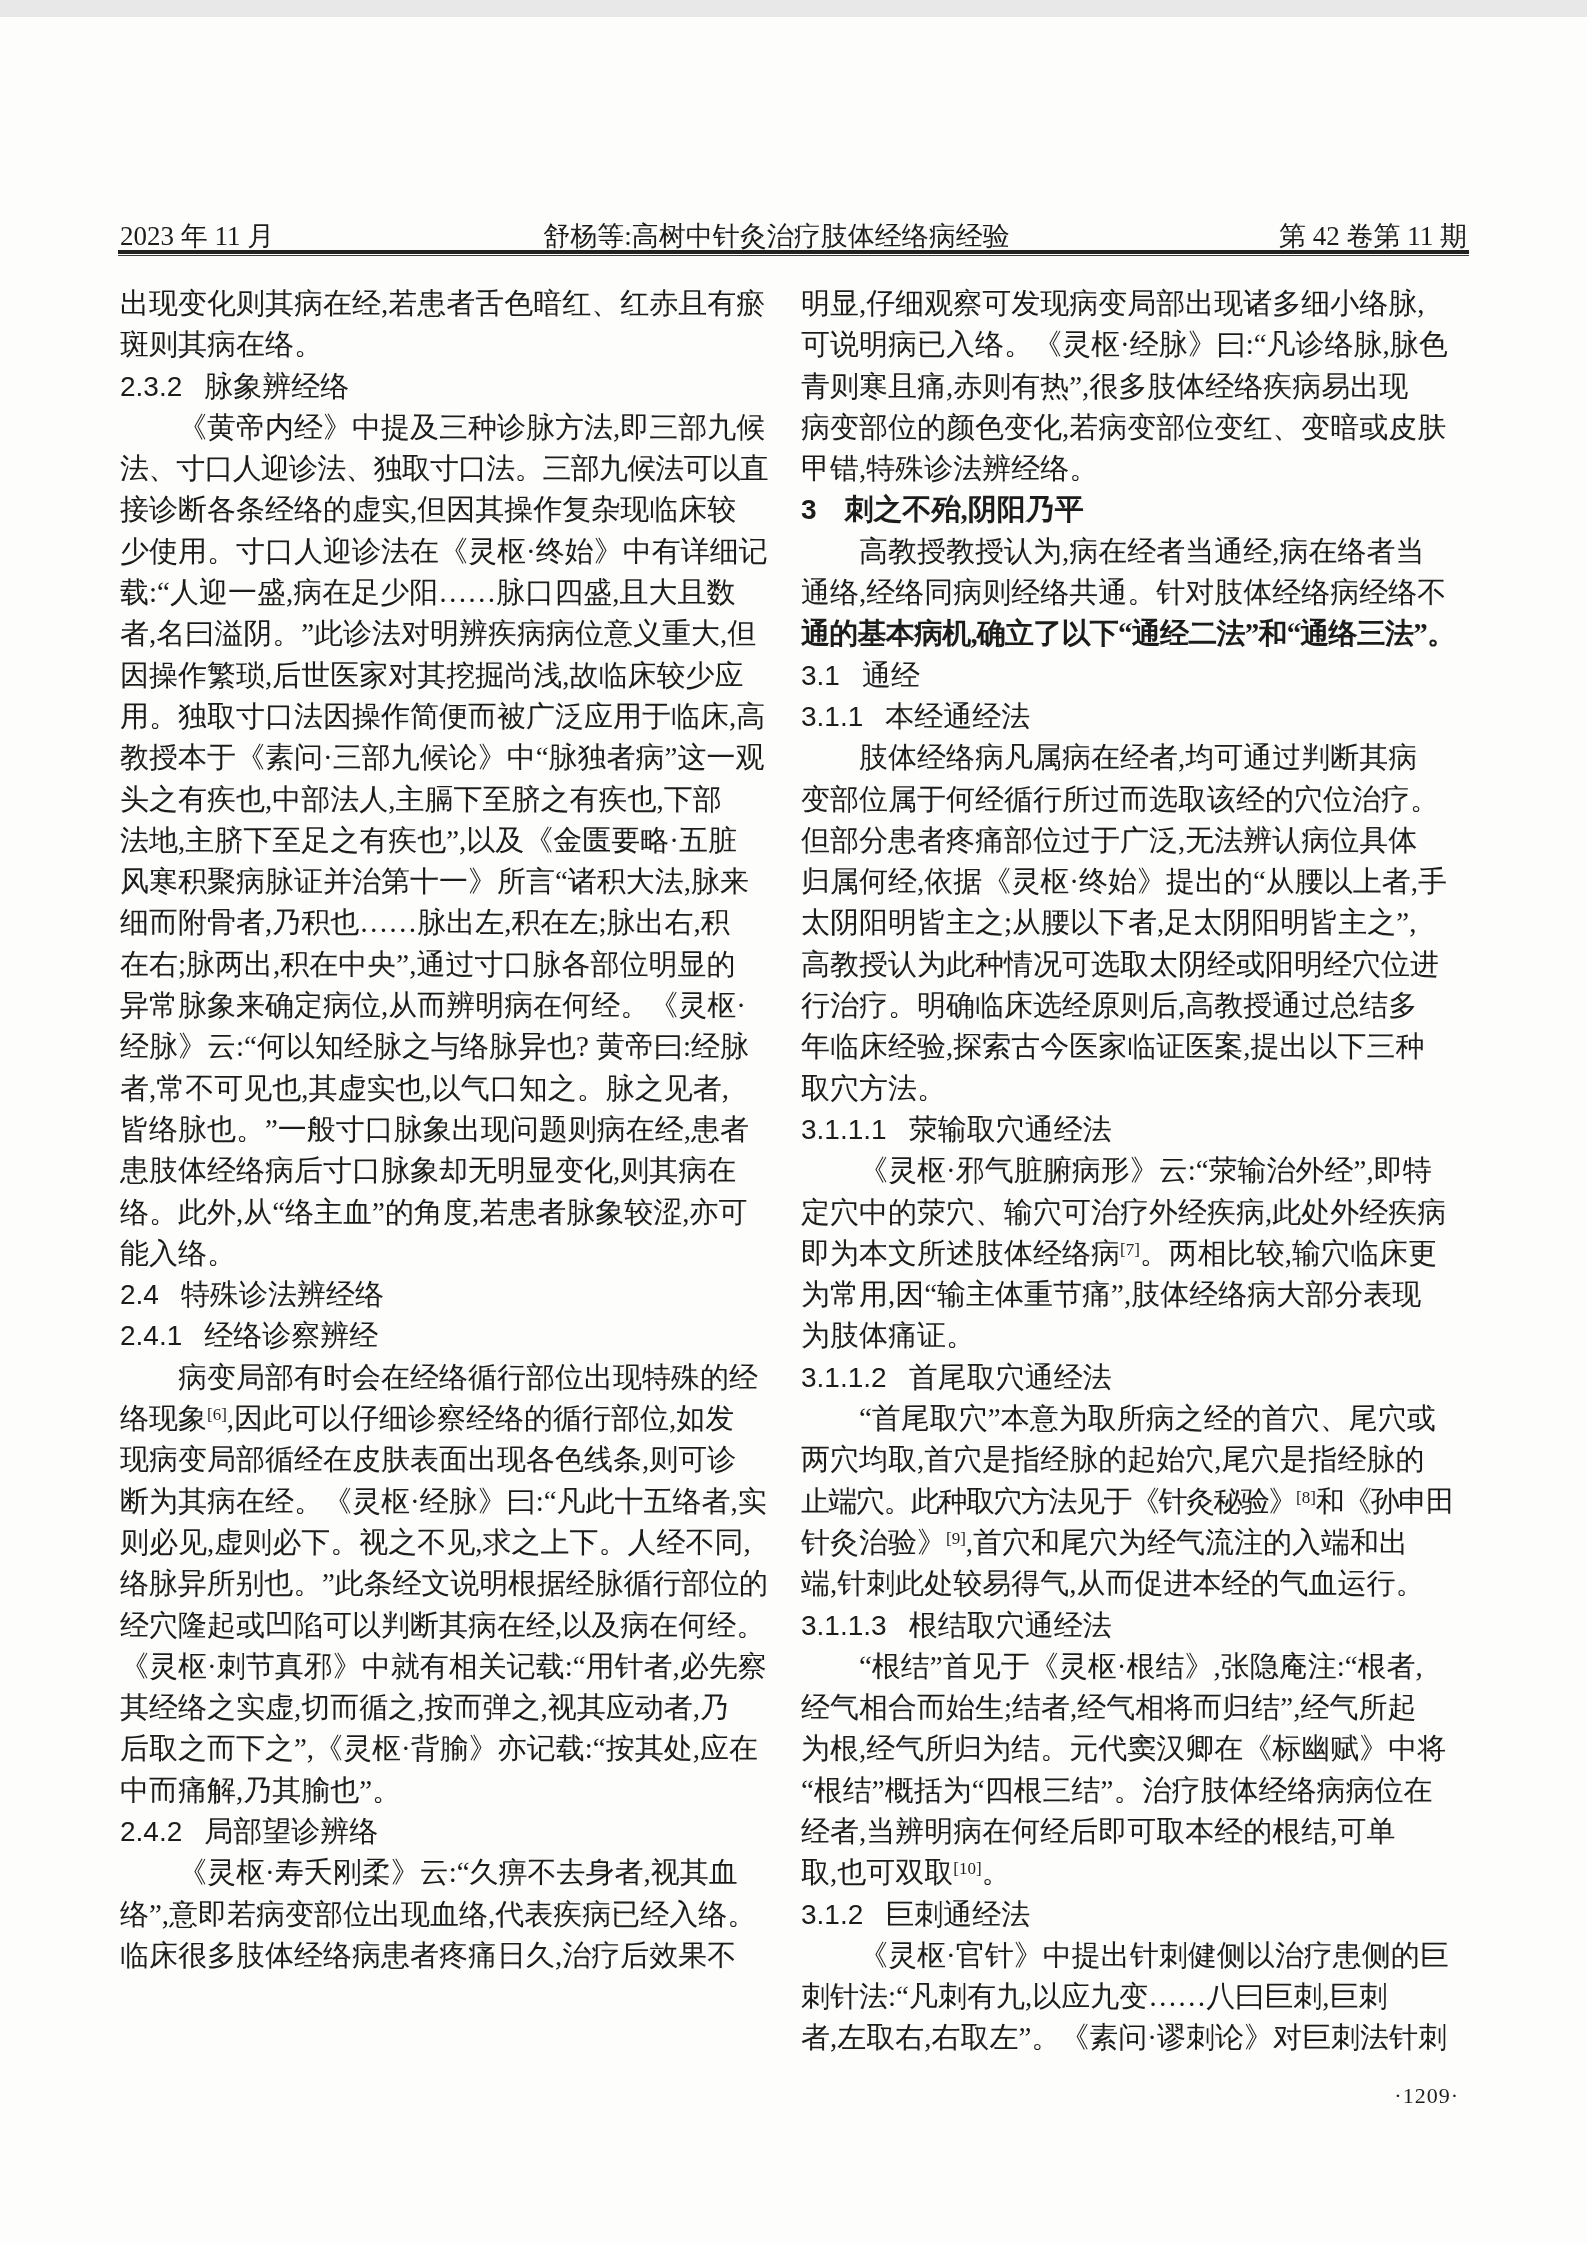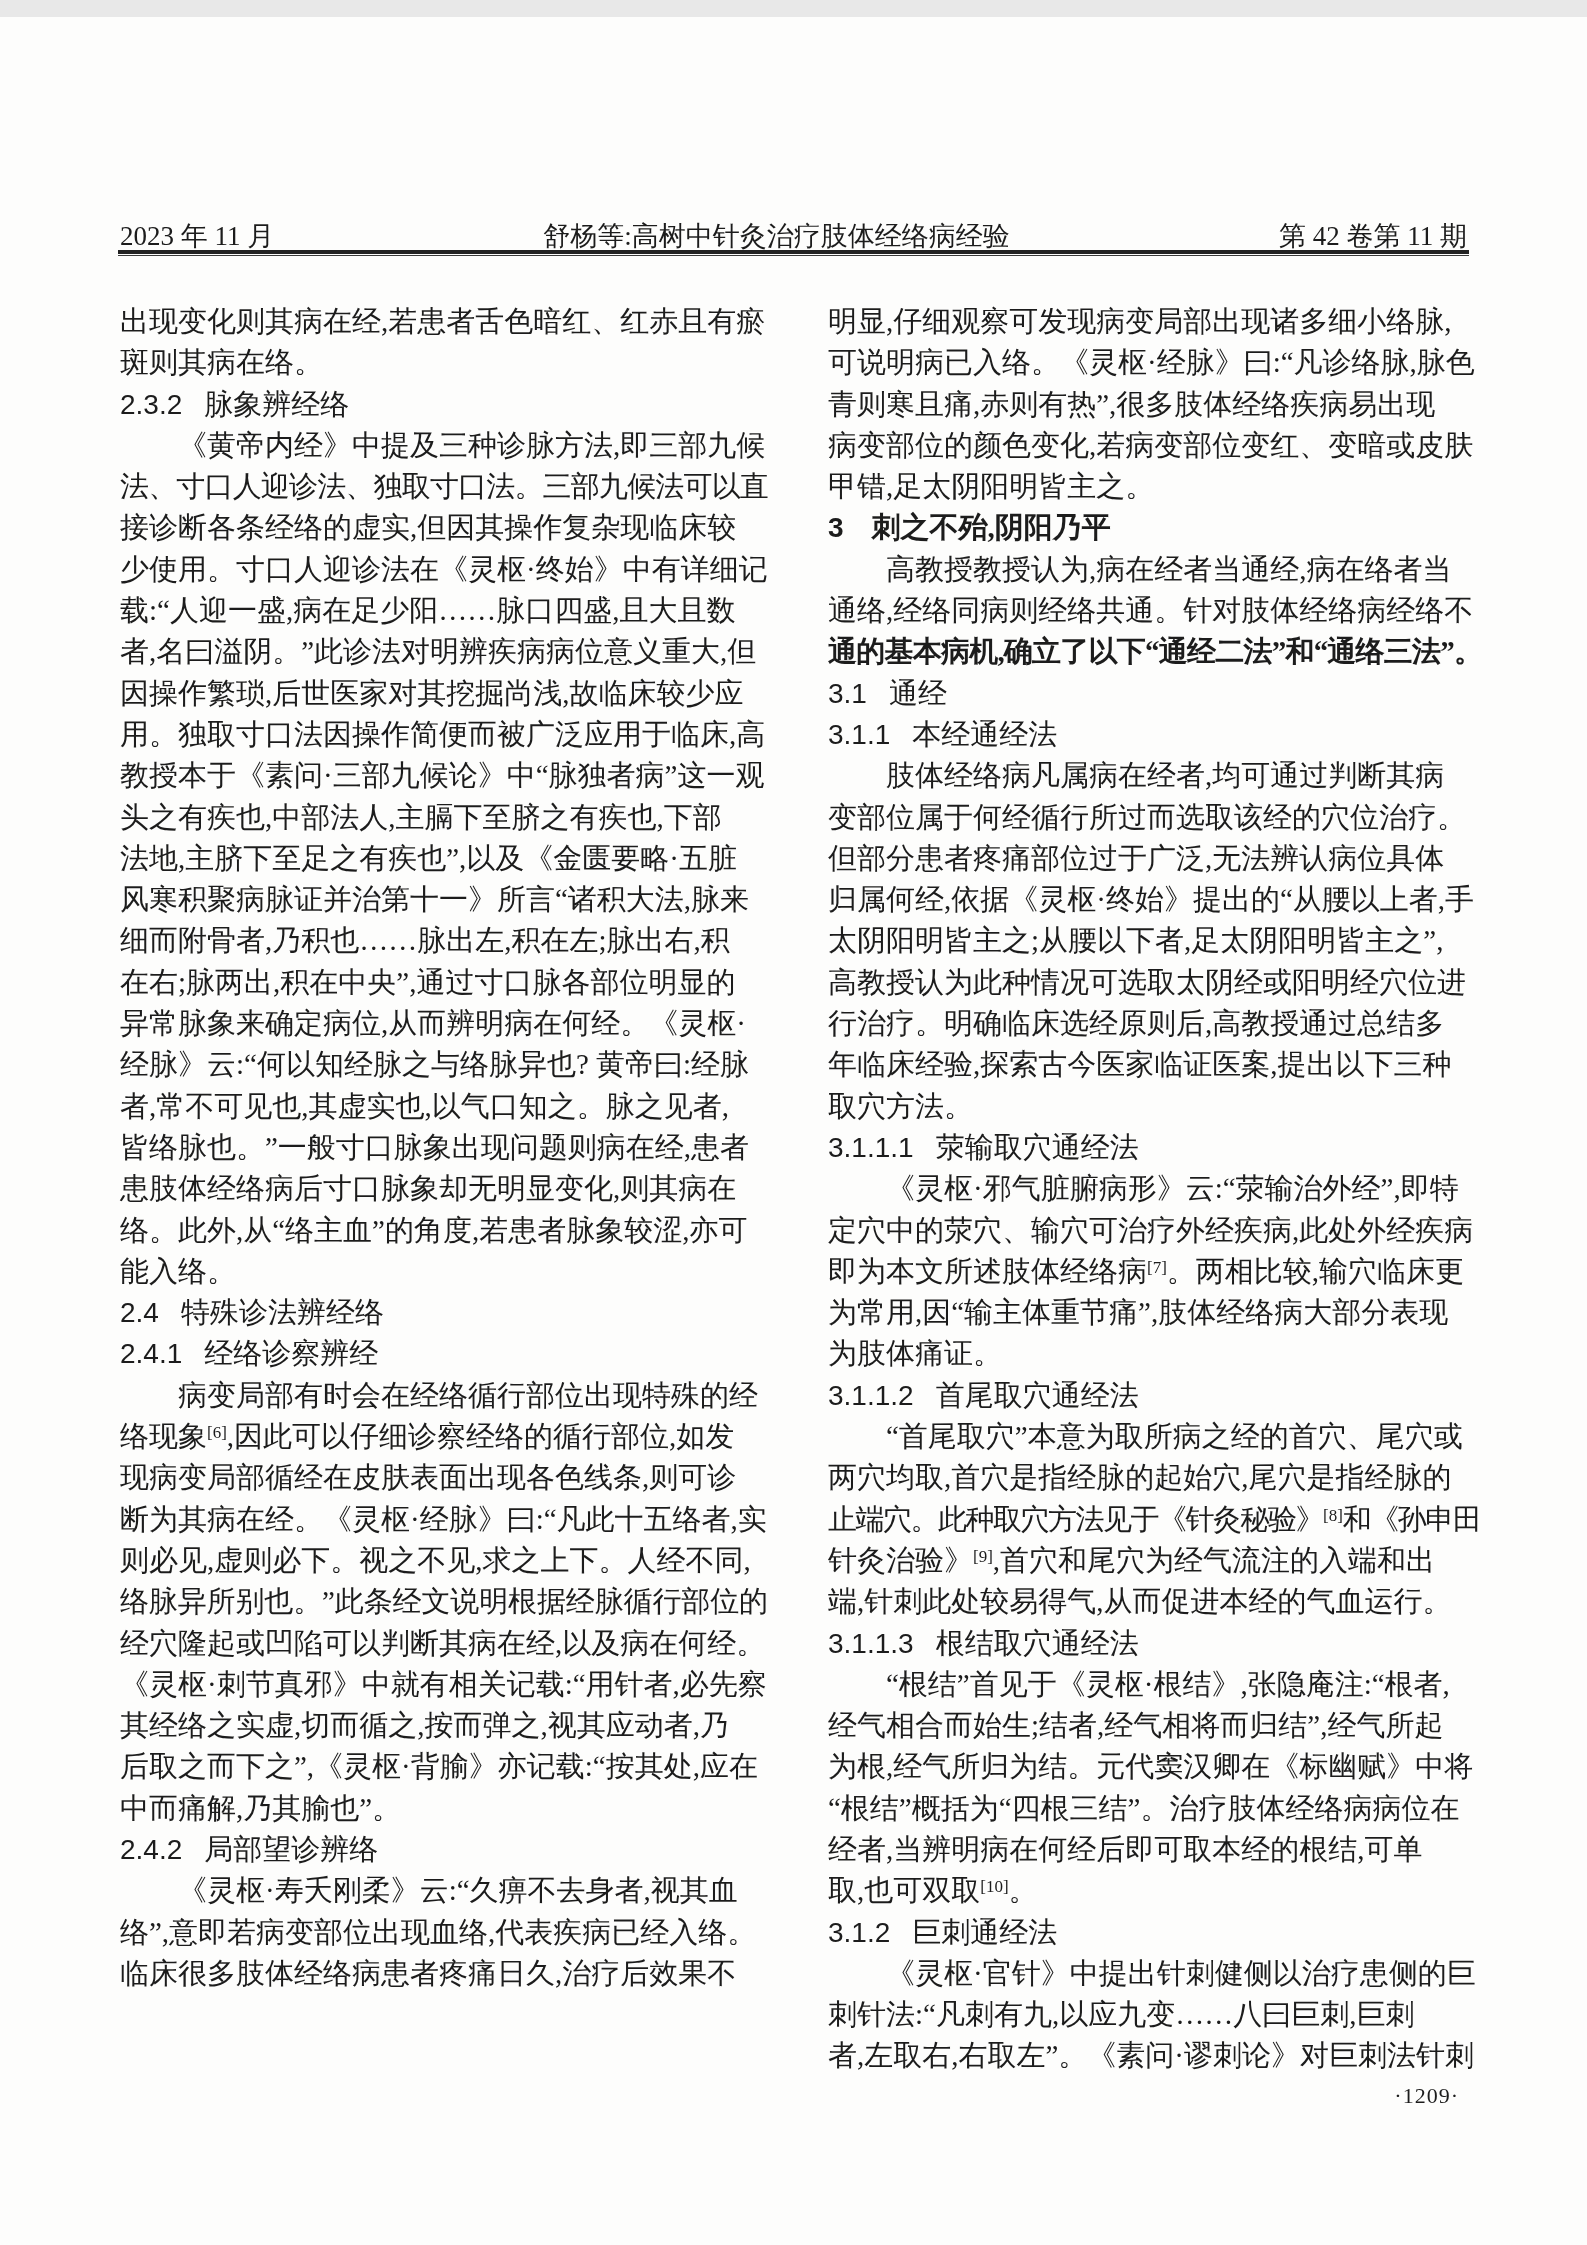--- a/index.html
+++ b/index.html
@@ -18,22 +18,22 @@
     font-size:27px;line-height:30px;
   }
   .h-center{flex:1;text-align:center;}
   .h-left,.h-right{white-space:nowrap;}
   .header-rule{
     position:absolute;top:233px;left:118px;width:1351px;height:0;
     border-top:4px solid #222;border-bottom:1px solid #3a3a3a;
     padding-top:1px;
   }
   .content{
-    position:absolute;top:284px;left:120px;width:1347px;
-    display:flex;gap:60px;
+    position:absolute;top:266px;left:120px;width:1347px;
+    display:flex;gap:33px;
   }
   .col{width:648px;}
   .line{
     font-size:29px;line-height:41.3px;height:41.3px;
     white-space:nowrap;letter-spacing:0;
   }
   .line.indent{padding-left:58px;}
   .line sup{font-size:17px;line-height:0;vertical-align:8px;letter-spacing:0;}
   .hnum{
     font-family:"Liberation Sans","DejaVu Sans",sans-serif;
@@ -99,21 +99,21 @@
         <div class="line h"><span class="hnum">2.4.2</span><span>局部望诊辨络</span></div>
         <div class="line p indent">《灵枢·寿夭刚柔》云:“久痹不去身者,视其血</div>
         <div class="line p">络”,意即若病变部位出现血络,代表疾病已经入络。</div>
         <div class="line p">临床很多肢体经络病患者疼痛日久,治疗后效果不</div>
       </div>
     <div class="col" id="col-right">
         <div class="line p">明显,仔细观察可发现病变局部出现诸多细小络脉,</div>
         <div class="line p">可说明病已入络。《灵枢·经脉》曰:“凡诊络脉,脉色</div>
         <div class="line p">青则寒且痛,赤则有热”,很多肢体经络疾病易出现</div>
         <div class="line p">病变部位的颜色变化,若病变部位变红、变暗或皮肤</div>
-        <div class="line p end">甲错,足太阴阳明皆主之。</div>
+        <div class="line p end">甲错,特殊诊法辨经络。</div>
         <div class="line h1"><span class="hnum">3</span><span>刺之不殆,阴阳乃平</span></div>
         <div class="line p indent">高教授教授认为,病在经者当通经,病在络者当</div>
         <div class="line p">通络,经络同病则经络共通。针对肢体经络病经络不</div>
         <div class="line p end" style="letter-spacing: -0.769231px; font-weight: bold;">通的基本病机,确立了以下“通经二法”和“通络三法”。</div>
         <div class="line h"><span class="hnum">3.1</span><span>通经</span></div>
         <div class="line h"><span class="hnum">3.1.1</span><span>本经通经法</span></div>
         <div class="line p indent">肢体经络病凡属病在经者,均可通过判断其病</div>
         <div class="line p">变部位属于何经循行所过而选取该经的穴位治疗。</div>
         <div class="line p">但部分患者疼痛部位过于广泛,无法辨认病位具体</div>
         <div class="line p">归属何经,依据《灵枢·终始》提出的“从腰以上者,手</div>

